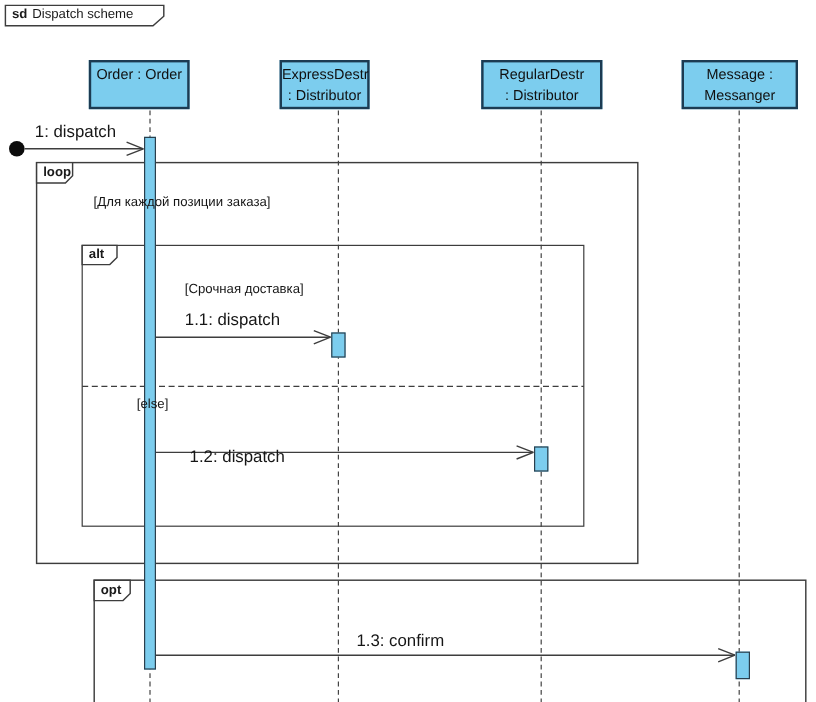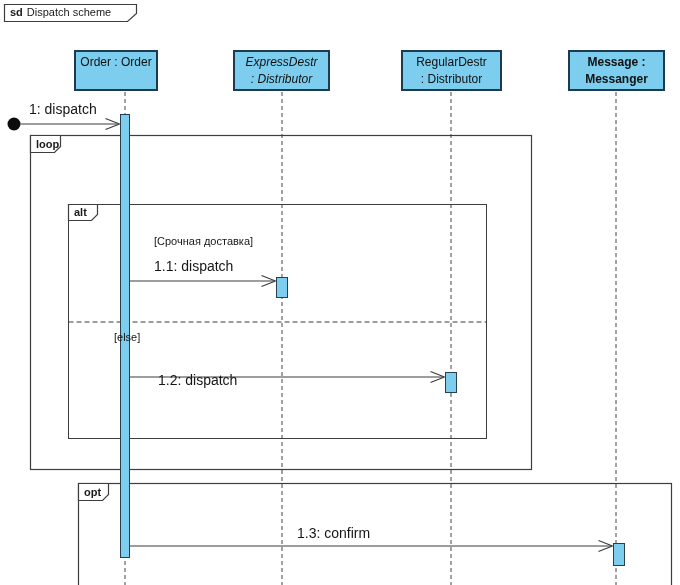--- a/index.html
+++ b/index.html
@@ -82,42 +82,43 @@
   </svg>
 
   <div class="abs frame-title">
     <span class="kw">sd</span><span class="nm">Dispatch scheme</span>
   </div>
 
   <div class="head" style="left:74px; top:50px; width:84px;">
     <div>Order : Order</div>
     <div></div>
   </div>
-  <div class="head" style="left:233px; top:50px; width:97px;font-style:italic;">
+  <div class="head" style="left:233px; top:50px; width:75px;">
     <div>ExpressDestr</div>
     <div>: Distributor</div>
   </div>
   <div class="head" style="left:401px; top:50px; width:101px;">
     <div>RegularDestr</div>
     <div>: Distributor</div>
   </div>
-  <div class="head" style="left:568px; top:50px; width:97px;font-weight:bold;">
+  <div class="head" style="left:568px; top:50px; width:97px;">
     <div>Message :</div>
     <div>Messanger</div>
   </div>
 
   <div class="activation" style="left:120px; top:114px; width:10px; height:444px;"></div>
   <div class="activation" style="left:276px; top:277px; width:12px; height:21px;"></div>
   <div class="activation" style="left:445px; top:372px; width:12px; height:21px;"></div>
   <div class="activation" style="left:613px; top:543px; width:12px; height:23px;"></div>
 
   <div class="abs op-label" style="left:36px; top:138px;">loop</div>
   <div class="abs op-label" style="left:74px; top:206px;">alt</div>
   <div class="abs op-label" style="left:84px; top:486px;text-align:center;">opt</div>
 
+  <div class="abs guard" style="left:78px; top:163px;">[Для каждой позиции заказа]</div>
   <div class="abs guard" style="left:114px; top:235px;margin-left:40px;">[Срочная доставка]</div>
   <div class="abs guard" style="left:114px; top:331px;">[else]</div>
 
   <div class="abs msg-label" style="left:29px; top:101px;">1: dispatch</div>
   <div class="abs msg-label" style="left:154px; top:258px;">1.1: dispatch</div>
   <div class="abs msg-label" style="left:158px; top:372px;">1.2: dispatch</div>
   <div class="abs msg-label" style="left:285px; top:525px;margin-left:12px;">1.3: confirm</div>
 
 </div>
 

